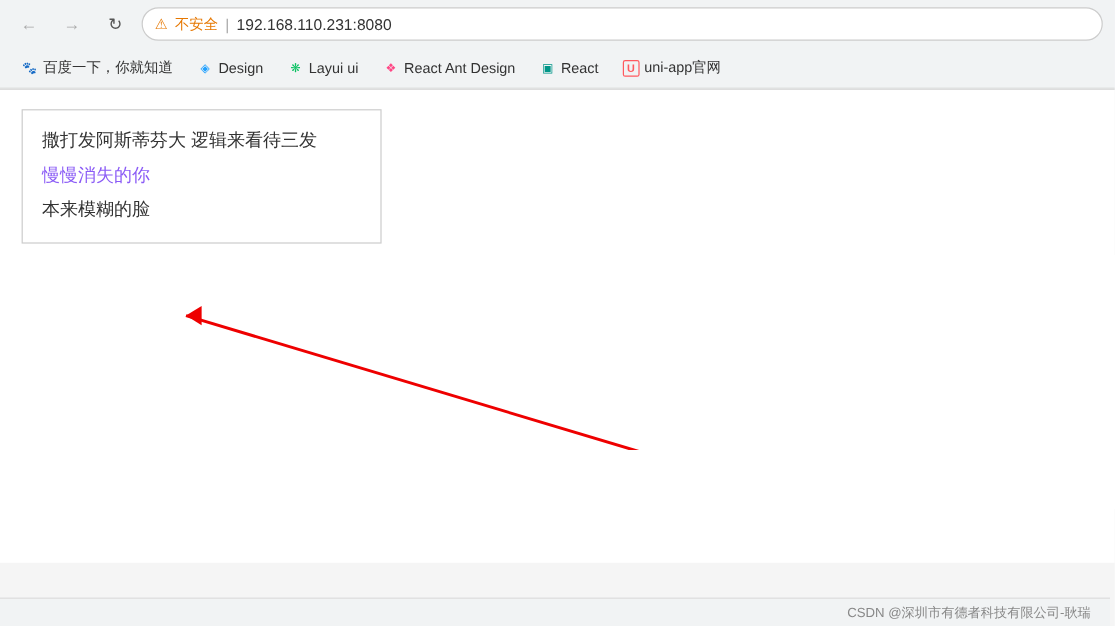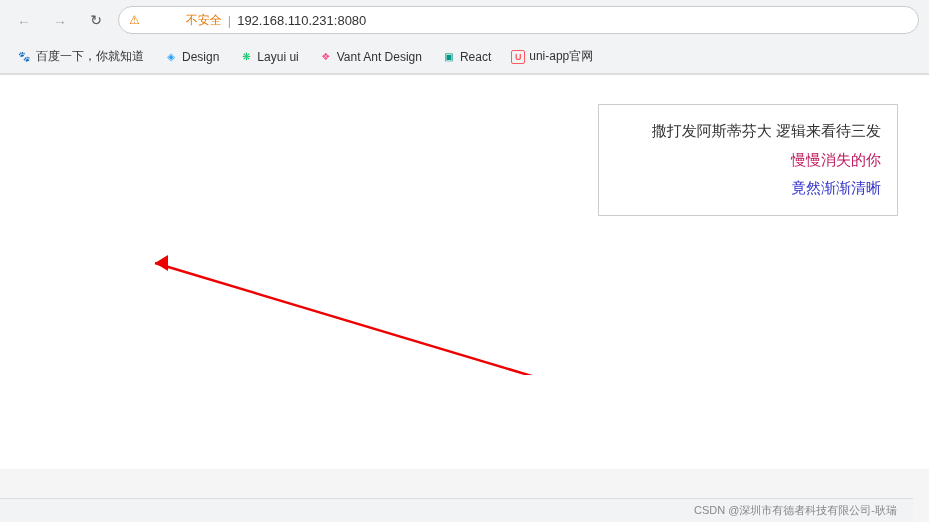--- a/index.html
+++ b/index.html
@@ -89,59 +89,58 @@
       display: inline-flex;
       align-items: center;
       justify-content: center;
       font-size: 10px;
     }
 
     
     .page-content {
       background: white;
       height: calc(522px - 30px - 40px - 34px - 24px);
-      padding: 17px;
+      padding: 4px;
       position: relative;
-      text-align: right;
     }
 
     .content-box {
       margin: 12px 14px;
       border: 1px solid #ccc;
       padding: 12px 16px;
       display: inline-block;
       min-width: 300px;
       position: relative;
     }
 
     .line {
       font-size: 15px;
       line-height: 1.9;
       color: #333;
     }
 
-    .line-orange { color: #be185d; }
+    .line-orange { color: #8b5cf6; }
     .line-blue { color: #3333cc; }
 
     
     .arrow-svg {
       position: absolute;
       top: 0;
       left: 0;
       width: 929px;
       height: 300px;
       pointer-events: none;
     }
 
     
     .footer {
       position: absolute;
       bottom: 0;
       left: 0;
-      right: 16px;
+      right: 4px;
       height: 24px;
       background: #f1f3f4;
       border-top: 1px solid #ddd;
       display: flex;
       align-items: center;
       justify-content: flex-end;
       padding: 0 16px;
       font-size: 11px;
       color: #888;
     }
@@ -156,59 +155,59 @@
 </head>
 <body>
 
 <div class="browser-chrome">
   <div class="nav-bar">
     <button class="nav-btn disabled">←</button>
     <button class="nav-btn disabled">→</button>
     <button class="nav-btn">↻</button>
     <div class="address-bar">
       <span class="warning-icon">⚠</span>
-      <span style="color:#e67700;font-size:12px;margin-left:40px;">不安全</span>
+      <span style="color:#e67700;font-size:12px;">不安全</span>
       <span style="color:#aaa;">|</span>
       <span>192.168.110.231:8080</span>
     </div>
   </div>
 
   <div class="bookmarks-bar">
     <div class="bookmark-item">
       <span class="bookmark-icon bk-baidu">🐾</span>
       <span>百度一下，你就知道</span>
     </div>
     <div class="bookmark-item">
       <span class="bookmark-icon bk-element">◈</span>
       <span>Design</span>
     </div>
     <div class="bookmark-item">
       <span class="bookmark-icon bk-vant">❋</span>
       <span>Layui ui</span>
     </div>
     <div class="bookmark-item">
       <span class="bookmark-icon" style="color:#ff4785;">❖</span>
-      <span>Vant Ant Design</span>
+      <span>React Ant Design</span>
     </div>
     <div class="bookmark-item">
       <span class="bookmark-icon bk-layui">▣</span>
       <span>React</span>
     </div>
     <div class="bookmark-item">
       <span class="bookmark-icon bk-uni" style="font-weight:bold;border:1px solid #ff5a5f;width:14px;height:14px;font-size:9px;">U</span>
       <span>uni-app官网</span>
     </div>
   </div>
 </div>
 
 <div class="page-content" style="position:relative;">
   <div class="content-box">
     <div class="line">撒打发阿斯蒂芬大 逻辑来看待三发</div>
     <div class="line line-orange">慢慢消失的你</div>
-    <div class="line line-blue">竟然渐渐清晰</div>
+    <div class="line">本来模糊的脸</div>
   </div>
 
   
   <svg class="arrow-svg" xmlns="http://www.w3.org/2000/svg">
 
     <line x1="155" y1="188" x2="645" y2="335" stroke="#e00" stroke-width="2.5"></line>
 
     <polygon points="155,188 168,180 168,196" fill="#e00"></polygon>
   </svg>
 </div>

